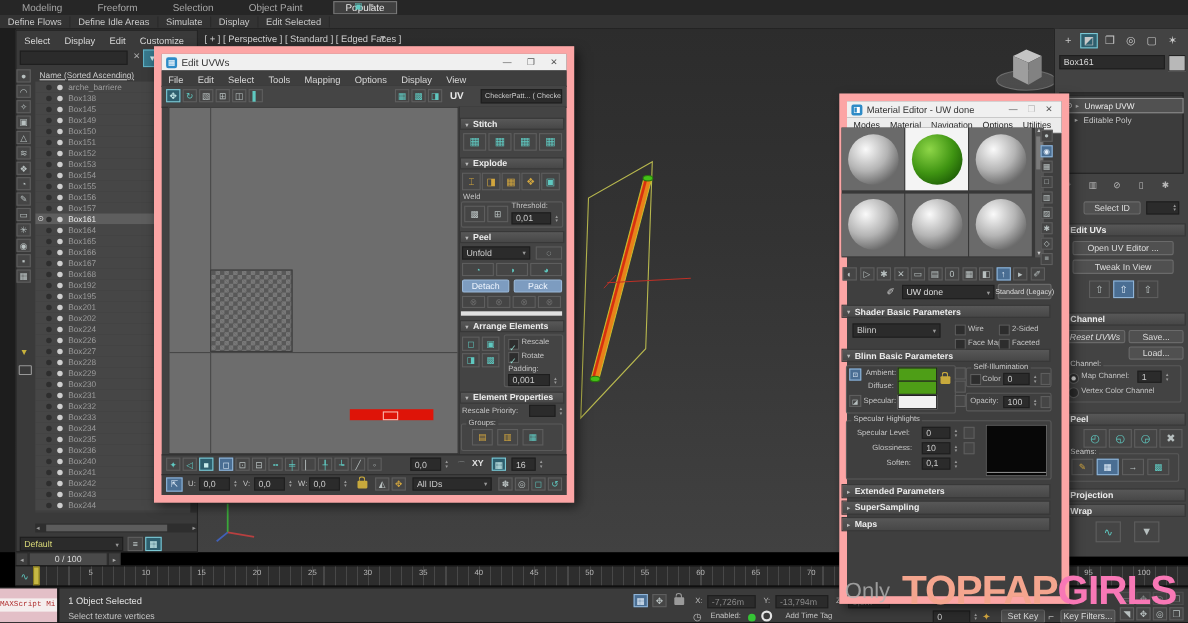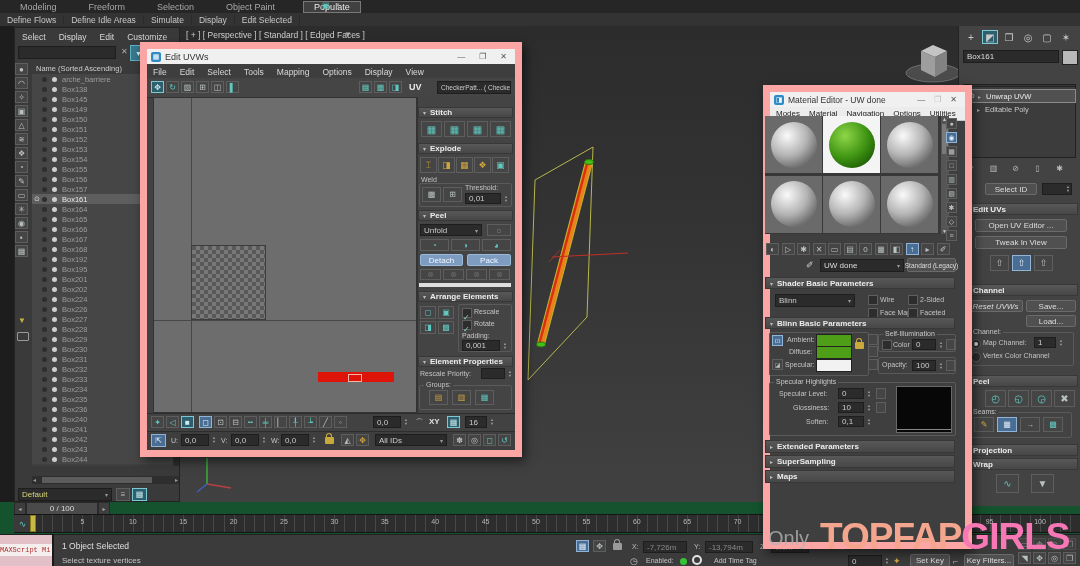--- a/index.html
+++ b/index.html
@@ -1,16 +1,16 @@
 <!DOCTYPE html>
 <html><head>
 <meta charset="utf-8">
 <style>
   html,body{margin:0;padding:0;background:#222;}
-  #app{position:relative;width:1080px;height:566px;overflow:hidden;background:#14532d;
+  #app{position:relative;width:1080px;height:566px;overflow:hidden;background:#000000;
        font-family:"Liberation Sans",sans-serif;color:#ccc;-webkit-font-smoothing:none;}
   .abs{position:absolute;}
   .lbl{position:absolute;white-space:nowrap;color:#c8c8c8;font-size:9px;}
   .s7{position:absolute;white-space:nowrap;color:#c4c4c4;font-size:7px;}
   .s8{position:absolute;white-space:nowrap;color:#cccccc;font-size:8px;}
   .field{position:absolute;background:#2b2b2b;border:1px solid #1e1e1e;color:#999;font-size:8px;
          display:flex;align-items:center;padding:0 3px;box-sizing:border-box;white-space:nowrap;overflow:hidden;}
   .btn{position:absolute;background:#505050;border:1px solid #6a6a6a;border-radius:2px;color:#ddd;font-size:8px;
        display:flex;align-items:center;justify-content:center;box-sizing:border-box;white-space:nowrap;}
   .btn.blue{background:#7d9cc0;border-color:#9ab8d8;color:#f0f6ff;}
@@ -173,21 +173,21 @@
       <span class="ici">◔</span>
       <span class="ici">✎</span>
       <span class="ici">▭</span>
       <span class="ici">✳</span>
       <span class="ici">◉</span>
       <span class="ici">▪</span>
       <span class="ici">▦</span>
     </div>
   <span class="abs" style="left:18px;top:316px;font-size:8px;color:#c8b23c;">▼</span>
   <span class="abs" style="left:17px;top:332px;width:10px;height:7px;border:1px solid #999;border-radius:1px;"></span>
-  <div class="s7" style="left:36px;top:64px;font-size:7.5px;color:#ccc;">Name (Sorted Ascending)</div>
+  <div class="s7" style="left:36px;top:64px;font-size:7.5px;color:#ccc;text-decoration:underline;">Name (Sorted Ascending)</div>
   <div id="explorer-list">
       <div class="lrow">
         <span class="eye"></span>
         <span class="d1"></span>
         <span class="d2"></span>
         <span>arche_barriere</span>
       </div>
       <div class="lrow">
         <span class="eye"></span>
         <span class="d1"></span>

